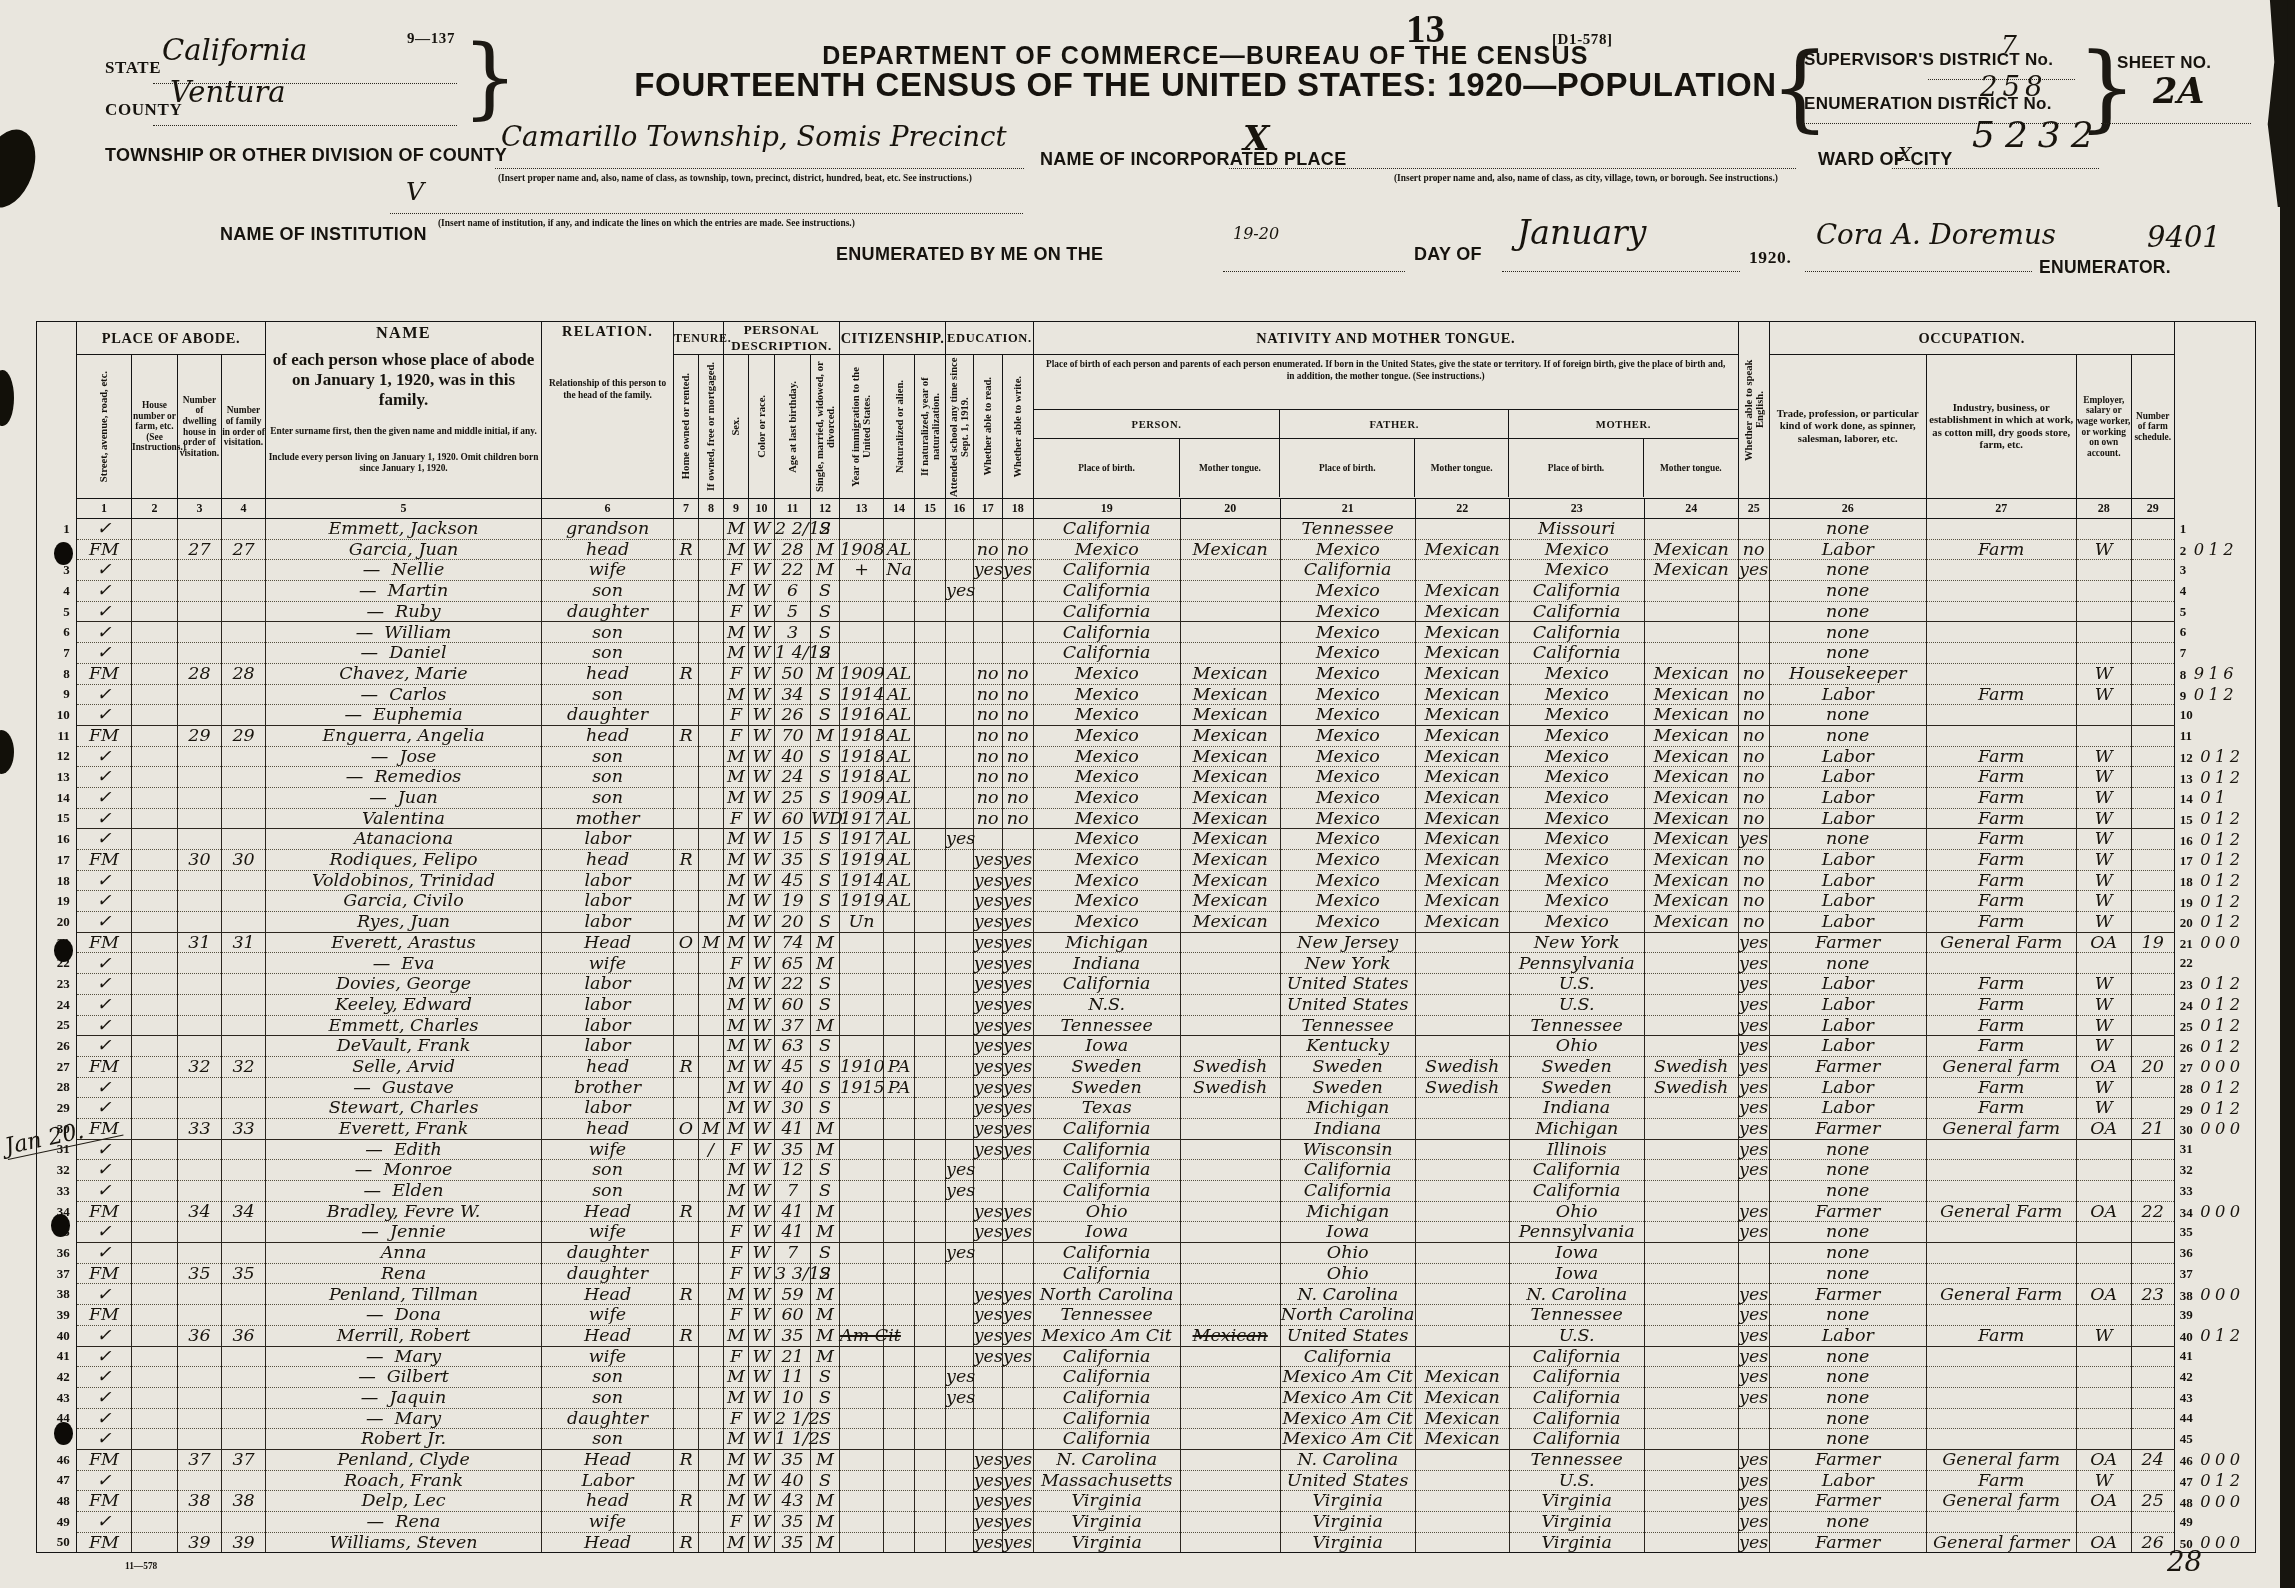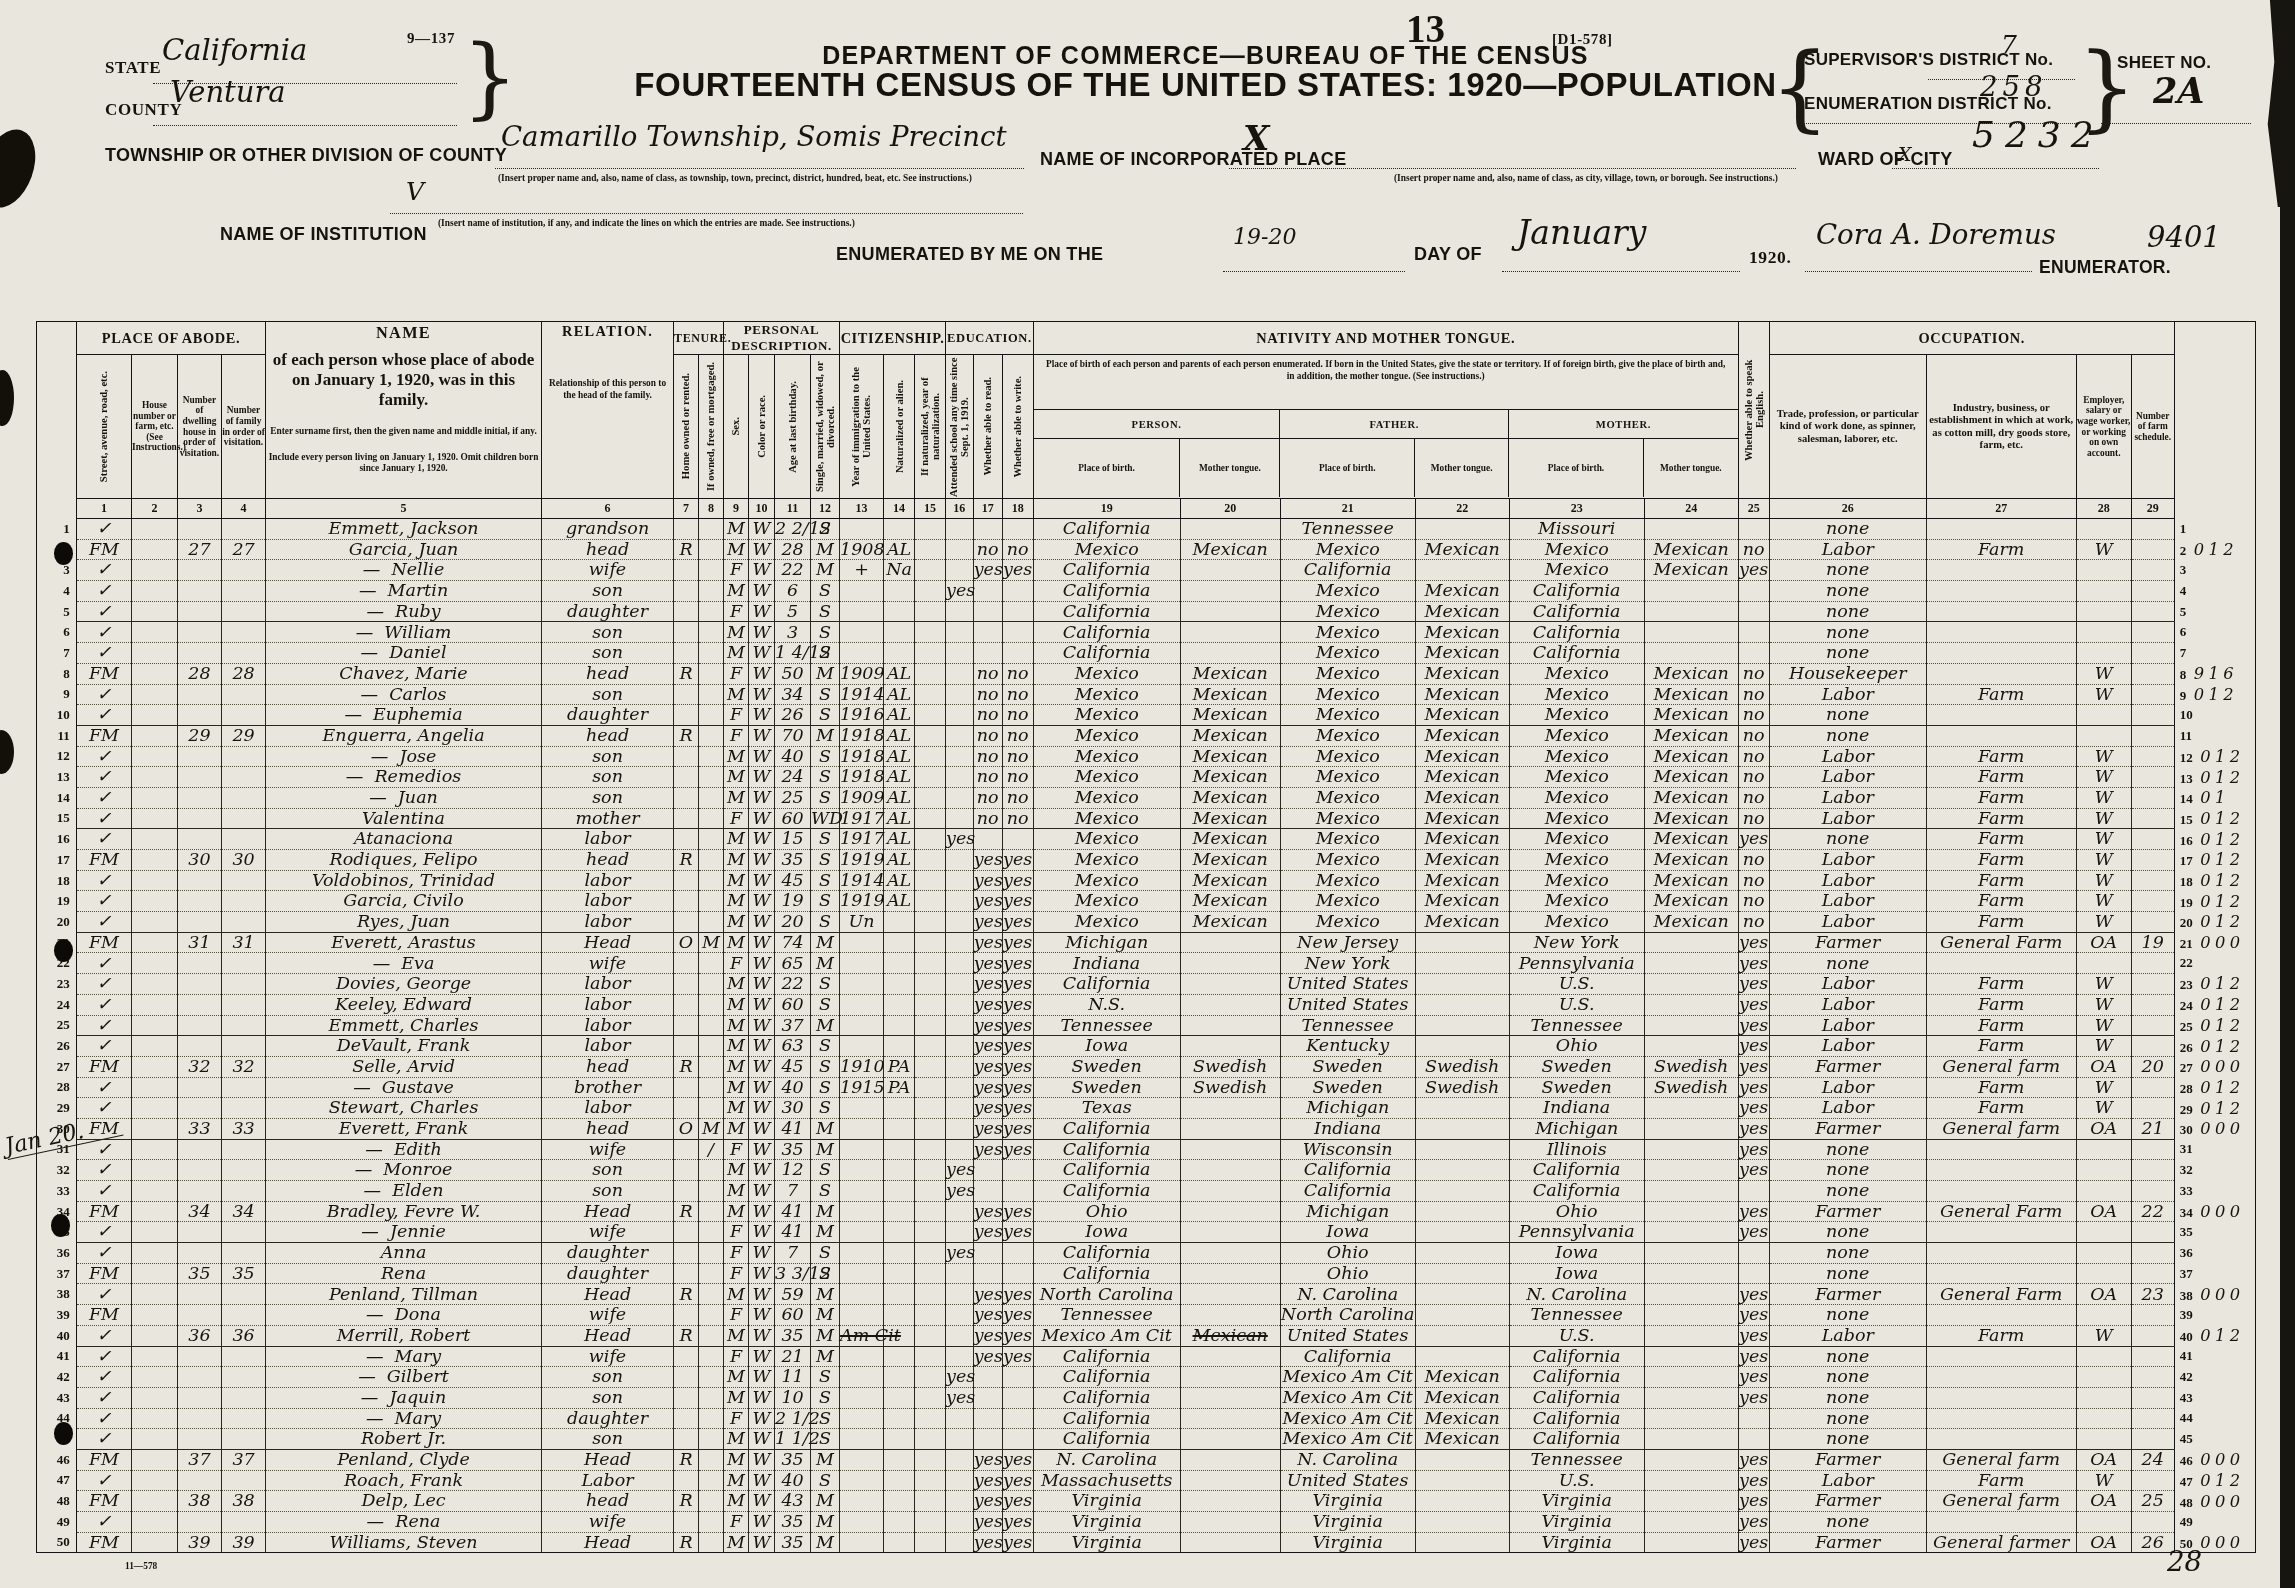--- a/index.html
+++ b/index.html
@@ -136,21 +136,21 @@
   <div class="p hw" style="left:1898px;top:143px;font-size:19px;">X</div>
   <div class="p hw" style="left:1972px;top:114px;font-size:36px;letter-spacing:10px;">5232</div>
   <div class="dots" style="left:1892px;top:168px;width:207px;"></div>
 
   <div class="p lbl-sans" style="left:220px;top:188px;font-size:18px;margin-top:36px;">NAME OF INSTITUTION</div>
   <div class="p hw" style="left:406px;top:177px;font-size:25px;">V</div>
   <div class="dots" style="left:390px;top:213px;width:633px;"></div>
   <div class="p hint" style="left:438px;top:218px;">(Insert name of institution, if any, and indicate the lines on which the entries are made.  See instructions.)</div>
 
   <div class="p lbl-sans" style="left:836px;top:244px;font-size:18px;">ENUMERATED BY ME ON THE</div>
-  <div class="p hw" style="left:1233px;top:224px;font-size:22px;text-align:center;">19-20</div>
+  <div class="p hw" style="left:1233px;top:224px;font-size:16px;text-align:center;">19-20</div>
   <div class="dots" style="left:1223px;top:271px;width:182px;"></div>
   <div class="p lbl-sans" style="left:1414px;top:244px;font-size:18px;">DAY OF</div>
   <div class="p hw" style="left:1517px;top:213px;font-size:33px;">January</div>
   <div class="dots" style="left:1502px;top:271px;width:238px;"></div>
   <div class="p lbl-serif" style="left:1749px;top:247px;font-size:17.5px;">1920.</div>
   <div class="p hw" style="left:1816px;top:218px;font-size:27.6px;">Cora A. Doremus</div>
   <div class="dots" style="left:1805px;top:271px;width:227px;"></div>
   <div class="p lbl-sans" style="left:2039px;top:257px;font-size:17.5px;">ENUMERATOR.</div>
   <div class="p hw" style="left:2147px;top:220px;font-size:29px;">9401</div>
 </div>

